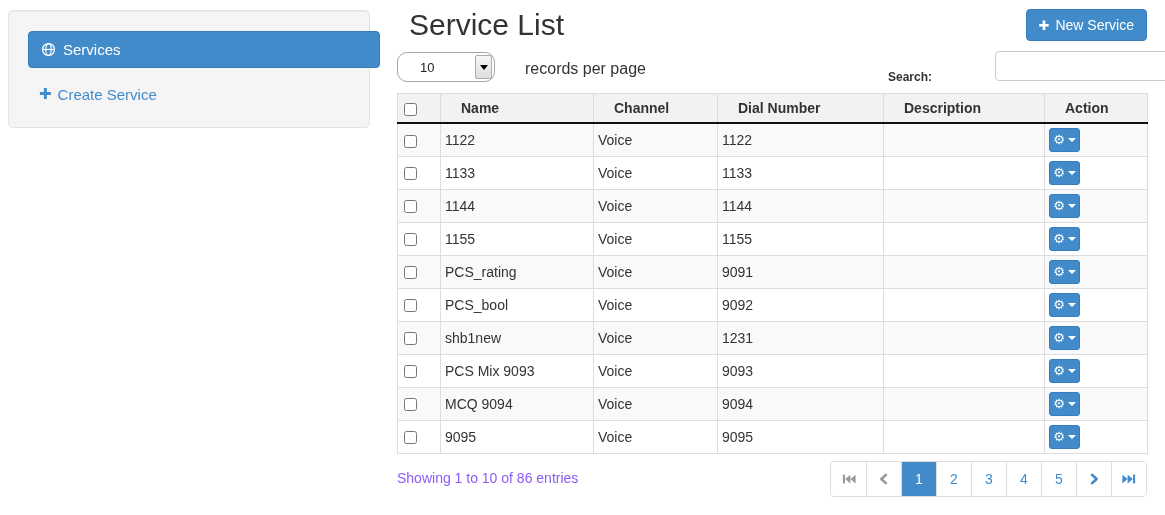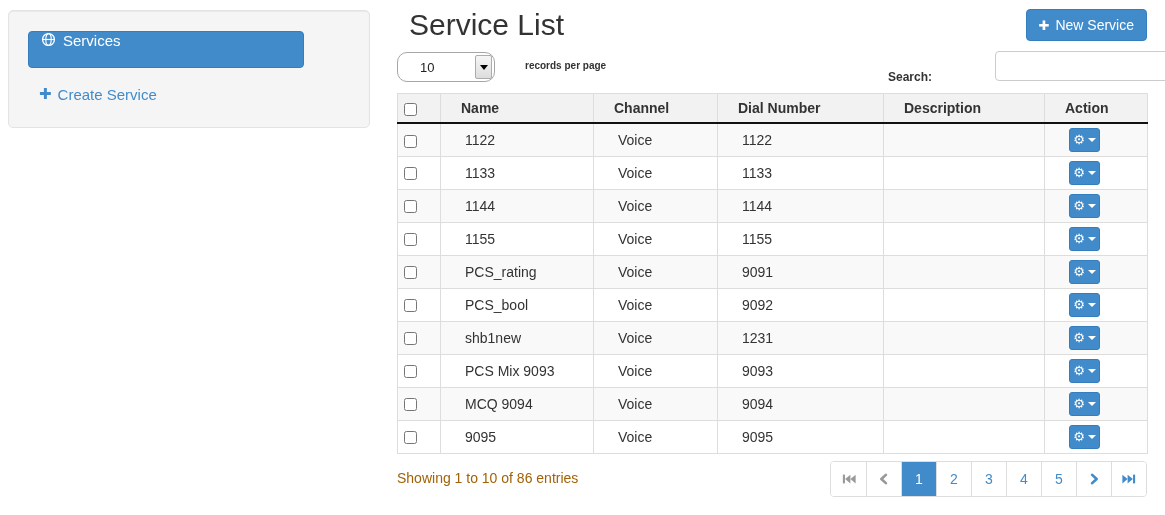--- a/index.html
+++ b/index.html
@@ -14,24 +14,24 @@
 
   
   .well {
     position: absolute; left: 8px; top: 10px; width: 362px; height: 118px;
     background: #f5f5f5;
     border: 1px solid #e3e3e3;
     border-radius: 5px;
     box-shadow: inset 0 1px 1px rgba(0,0,0,0.05);
   }
   .btn-services {
-    position: absolute; left: 19px; top: 20px; width: 276px; height: 37px;
+    position: absolute; left: 19px; top: 20px; width: 352px; height: 37px;
     background: #428bca; border: 1px solid #357ebd; border-radius: 4px;
     color: #fff; font-size: 15px;
-    display: flex; gap: 7px; padding: 0 12px;
+    display: flex; align-items: center; gap: 7px; padding: 14px 12px;
     cursor: pointer;
   }
   .globe-icon { display: inline-flex; }
   .create-link {
     position: absolute; left: 30px; top: 74px;
     color: #428bca; font-size: 15px; text-decoration: none;
     display: flex; align-items: center; gap: 6px; cursor: pointer;
   }
   .plus-glyph { font-family: "DejaVu Sans", sans-serif; font-weight: bold; }
   .create-link .plus-glyph { font-size: 15px; }
@@ -58,58 +58,58 @@
   .length-select .arrow-box {
     position: absolute; right: 2px; top: 2px; bottom: 2px; width: 17px;
     background: linear-gradient(#f6f6f6, #dddddd);
     border: 1px solid #acacac; border-radius: 2px;
     display: flex; align-items: center; justify-content: center;
   }
   .caret-down-black {
     width: 0; height: 0; border-left: 4px solid transparent;
     border-right: 4px solid transparent; border-top: 5px solid #000;
   }
-  .records-label { position: absolute; left: 128px; top: 60px; font-weight: bold; font-size: 10px; }
+  .records-label { position: absolute; left: 128px; top: 60px; font-weight: normal; font-size: 16px; }
 
   .search-label { position: absolute; left: 491px; top: 60px; font-weight: bold; font-size: 12px; margin-top: 10px; }
   .search-input {
     position: absolute; left: 598px; top: 51px; width: 185px; height: 30px;
     border: 1px solid #ccc; border-radius: 4px; padding: 0 8px; font-size: 14px;
     outline: none;
   }
 
   
   table.services {
     position: absolute; left: 0; top: 93px; width: 750px;
     border-collapse: collapse; table-layout: fixed;
   }
   table.services th, table.services td { border: 1px solid #ddd; }
   table.services thead th {
     background: #f2f2f2; text-align: left; font-size: 14px; font-weight: bold;
     padding: 6px 20px; border-bottom: 2px solid #111; height: 29px;
   }
-  table.services td { padding: 0 24px; height: 33px; font-size: 14px; color: #333; }
+  table.services td { padding: 0 4px; height: 33px; font-size: 14px; color: #333; }
   table.services tbody tr:nth-child(odd) { background: #f9f9f9; }
   table.services tbody tr:nth-child(even) { background: #fff; }
   .cb-cell { padding-left: 6px !important; }
   input[type="checkbox"] { width: 13px; height: 13px; margin: 0; vertical-align: middle; }
 
   .btn-gear {
     width: 31px; height: 24px; background: #428bca; border: 1px solid #357ebd;
     border-radius: 3px; color: #fff; cursor: pointer;
     display: inline-flex; align-items: center; justify-content: center; gap: 3px;
   }
   .gear-glyph { font-family: "DejaVu Sans", sans-serif; font-size: 13px; line-height: 1; }
   .caret-down-white {
     width: 0; height: 0; border-left: 4px solid transparent;
     border-right: 4px solid transparent; border-top: 4px solid #fff;
   }
 
   
-  .showing-text { position: absolute; left: 0; top: 470px; font-size: 14px; color: #a16207; }
+  .showing-text { position: absolute; left: 0; top: 470px; font-size: 14px; color: #8b5cf6; }
 
   .pagination {
     position: absolute; right: 18px; top: 461px; height: 36px;
     display: flex; border: 1px solid #ddd; border-radius: 4px; overflow: hidden;
     background: #fff;
   }
   .page-cell {
     width: 35px; height: 34px; display: flex; align-items: center; justify-content: center;
     border-left: 1px solid #ddd; color: #428bca; font-size: 14px; cursor: pointer;
     background: #fff; user-select: none;

